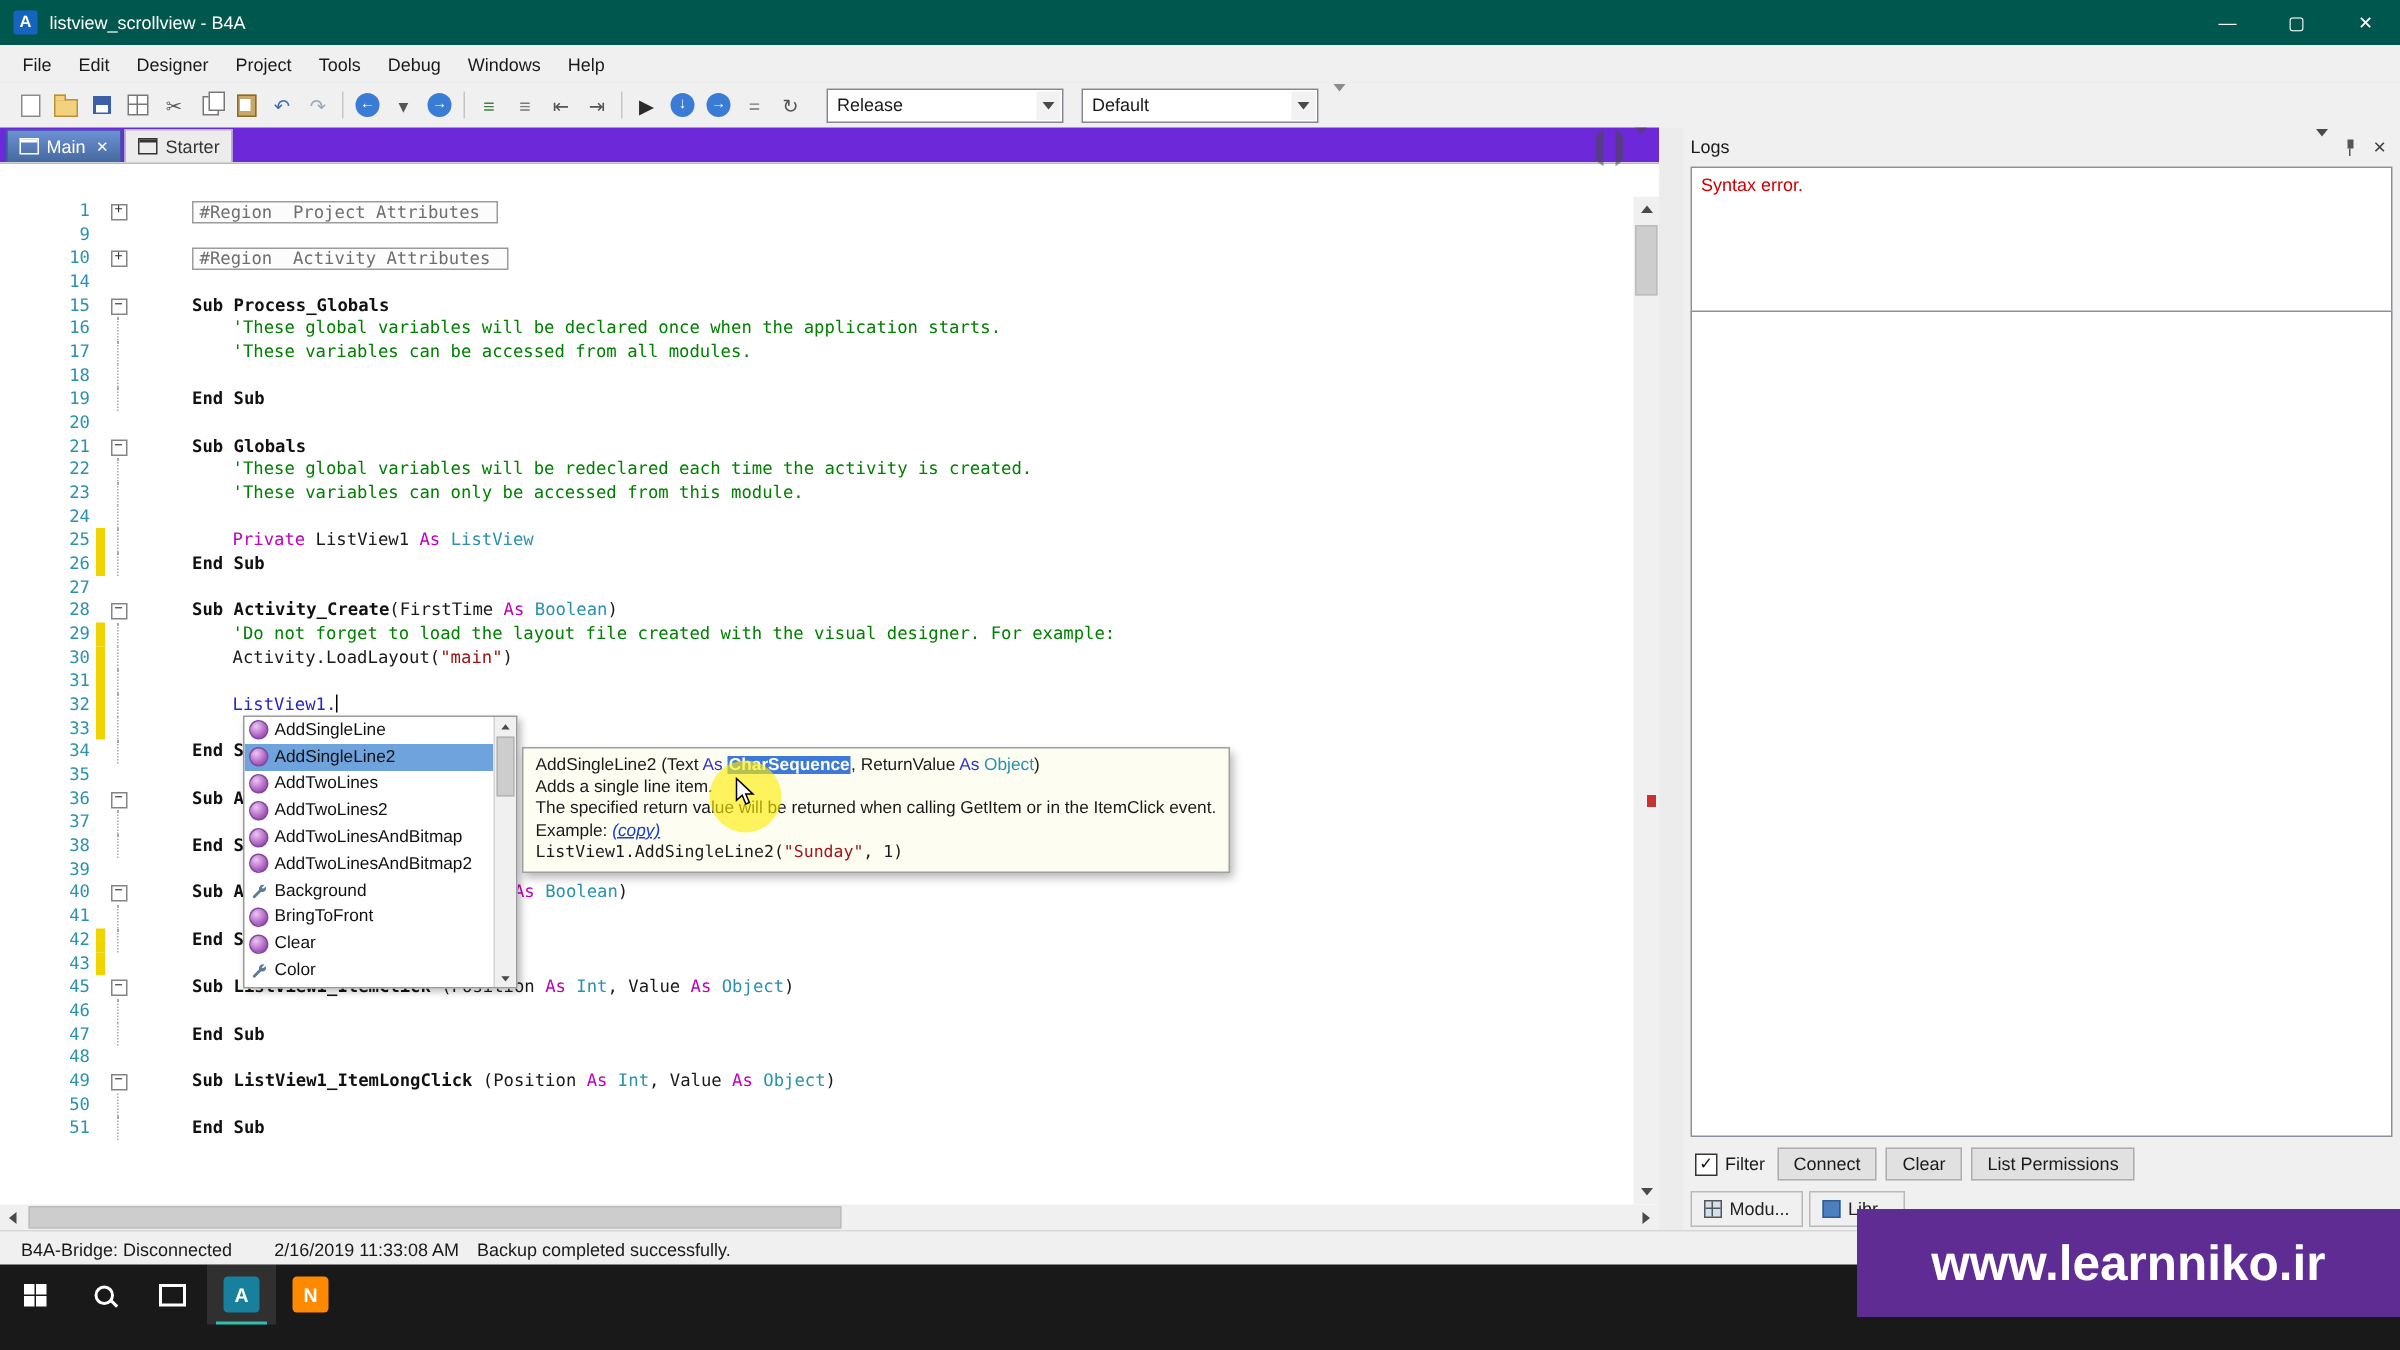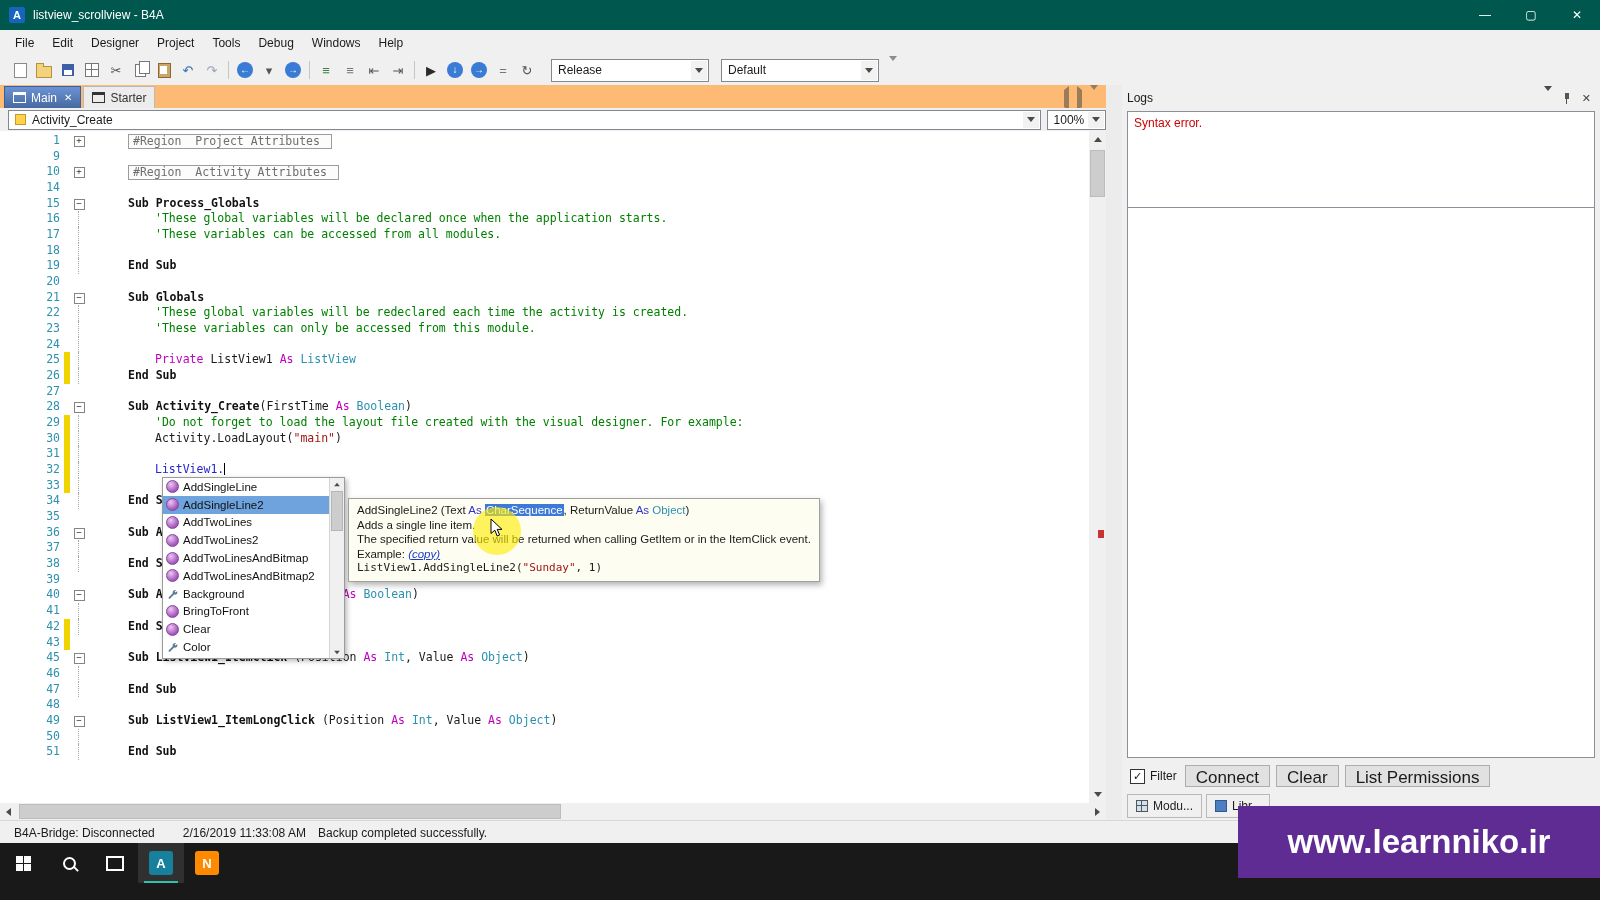--- a/index.html
+++ b/index.html
@@ -44,21 +44,21 @@
   .tri-up{width:0;height:0;border-left:4px solid transparent;border-right:4px solid transparent;border-bottom:5px solid #4a4a4a;}
   .tri-left{width:0;height:0;border-top:4px solid transparent;border-bottom:4px solid transparent;border-right:5px solid #4a4a4a;}
   .tri-right{width:0;height:0;border-top:4px solid transparent;border-bottom:4px solid transparent;border-left:5px solid #4a4a4a;}
   .combo.release{width:150px;margin-left:12px;}
   .combo.default{width:150px;margin-left:12px;}
   .tb-overflow{margin-left:10px;}
   
   .main{position:absolute;top:85px;left:0;right:0;bottom:80px;background:#f0f0f0;}
   .editor-col{position:absolute;left:0;top:0;width:1106px;bottom:0;background:#fff;}
   
-  .tabbar{position:absolute;top:0;left:0;right:0;height:23px;background:#fdba74;display:flex;
+  .tabbar{position:absolute;top:0;left:0;right:0;height:23px;background:#6d28d9;display:flex;
     align-items:flex-end;padding-left:4px;border-bottom:1px solid #d0d0d0;}
   .tab{height:21px;display:flex;align-items:center;gap:5px;padding:0 8px;font-size:12px;margin-right:2px;
     background:#ececec;border:1px solid #b9b9b9;border-bottom:none;color:#333;}
   .tab.active{background:linear-gradient(#6c92d4,#46699f);color:#fff;border-color:#3a5d9e;}
   .tab-icon{width:11px;height:9px;border:1px solid currentColor;display:inline-block;position:relative;}
   .tab-icon::before{content:"";position:absolute;left:0;right:0;top:0;height:2px;background:currentColor;}
   .tab-close{font-size:10px;margin-left:2px;}
   .tab-scroll{margin-left:auto;display:flex;align-items:center;gap:8px;padding-right:8px;opacity:.55;}
   
   .modulebar{position:absolute;top:23px;left:0;right:0;height:23px;background:#f0f0f0;display:flex;
@@ -108,21 +108,21 @@
   .ac-scroll{width:14px;background:#f0f0f0;border-left:1px solid #d5d5d5;position:relative;flex:none;}
   .ac-btn{position:absolute;left:0;right:0;height:12px;display:flex;align-items:center;justify-content:center;}
   .ac-btn.up{top:0}.ac-btn.down{bottom:0}
   .ac-btn .tri-down,.ac-btn .tri-up{transform:scale(.7)}
   .ac-thumb{position:absolute;left:1px;right:1px;top:13px;height:38px;background:#cdcdcd;border:1px solid #b5b5b5;}
   
   .tooltip{position:absolute;left:348px;top:367px;background:#fdfdf2;border:1px solid #a0a0a0;
     box-shadow:2px 3px 6px rgba(0,0,0,.3);padding:4px 8px 5px;font-size:11.5px;line-height:14.6px;
     color:#1a1a1a;z-index:25;white-space:nowrap;}
   .tooltip span{white-space:pre;}
-  .tt-hl{background:#3d79d8;color:#fff;padding:0 1px;}
+  .tt-hl{background:#3d79d8;color:#fff;padding:0 1px;font-weight:bold;}
   .tt-kw{color:#3333cc;}
   .tt-type{color:#2b91af;}
   .tt-link{color:#1a3ccc;font-style:italic;text-decoration:underline;}
   .tt-str{color:#a31515;}
   .tt-code{font-family:"DejaVu Sans Mono",monospace;font-size:11px;}
   
   .cursor-hl{position:absolute;left:473px;top:376px;width:48px;height:48px;border-radius:50%;
     background:rgba(255,238,0,.62);z-index:30;}
   .mouse-cursor{position:absolute;left:490px;top:387px;z-index:31;}
   
@@ -136,21 +136,21 @@
   .pin-icon::before{content:"";position:absolute;left:3px;top:0;width:4px;height:6px;background:#555;}
   .pin-icon::after{content:"";position:absolute;left:4.5px;top:6px;width:1px;height:5px;background:#555;}
   .close-glyph{font-size:11px;}
   .logs-box1{position:absolute;top:26px;left:5px;right:5px;height:92px;background:#fff;border:1px solid #8b8f98;
     font-size:12px;color:#cc0000;padding:4px 6px;}
   .logs-box2{position:absolute;top:122px;left:5px;right:5px;bottom:62px;background:#fff;border:1px solid #8b8f98;}
   .logs-controls{position:absolute;left:8px;right:5px;bottom:33px;height:22px;display:flex;align-items:center;gap:8px;}
   .chk{width:13px;height:13px;background:#fff;border:1px solid #333;display:flex;align-items:center;
     justify-content:center;font-size:11px;color:#111;line-height:1;}
   .chk-label{font-size:12px;color:#1a1a1a;margin-left:-3px;}
-  .win-btn{font-family:"Liberation Sans",sans-serif;font-size:17px;color:#1a1a1a;background:#e1e1e1;
+  .win-btn{font-family:"Liberation Sans",sans-serif;font-size:12px;color:#1a1a1a;background:#e1e1e1;
     border:1px solid #adadad;padding:2px 10px;height:22px;}
   .logs-tabs{position:absolute;left:5px;bottom:2px;height:24px;display:flex;gap:4px;}
   .panel-tab{display:flex;align-items:center;gap:5px;padding:0 8px;background:#f0f0f0;border:1px solid #b9b9b9;
     font-size:12px;color:#222;}
   .pt-icon{width:10px;height:10px;border:1px solid #555;
     background:linear-gradient(#555,#555) 0 4px/10px 1px no-repeat,linear-gradient(#555,#555) 4px 0/1px 10px no-repeat,#cfe0f0;}
   .pt-icon.lib{background:#4d7fc0;border-color:#2d5a94;}
   
   .statusbar{position:absolute;left:0;right:0;top:820px;height:23px;background:#f0f0f0;border-top:1px solid #d7d7d7;
     display:flex;align-items:center;font-size:12px;color:#1a1a1a;}
@@ -300,35 +300,20 @@
               <span class="tab-label">Starter</span>
             </div>
           </div>
         <div class="tab-scroll">
           <span><span class="tri-left"></span></span>
           <span><span class="tri-right"></span></span>
           <span><span class="tri-down"></span></span>
         </div>
       </div>
 
-      <div class="modulebar">
-        <div class="combo module">
-          <span class="member-icon"></span>
-          <span>Activity_Create</span>
-          <span class="caret-box">
-              <span class="tri-down"></span>
-            </span>
-        </div>
-        <div class="combo zoom">
-          <span>100%</span>
-          <span class="caret-box">
-              <span class="tri-down"></span>
-            </span>
-        </div>
-      </div>
 
       <div class="code-wrap">
         <div>
             <div class="code-line"><div class="ln">1</div><div class="marker"></div><div class="fold"><div class="fold-box">+</div></div><div class="code-text"><span class="region-box">#Region  Project Attributes </span></div></div>
             <div class="code-line"><div class="ln">9</div><div class="marker"></div><div class="fold"></div><div class="code-text"></div></div>
             <div class="code-line"><div class="ln">10</div><div class="marker"></div><div class="fold"><div class="fold-box">+</div></div><div class="code-text"><span class="region-box">#Region  Activity Attributes </span></div></div>
             <div class="code-line"><div class="ln">14</div><div class="marker"></div><div class="fold"></div><div class="code-text"></div></div>
             <div class="code-line"><div class="ln">15</div><div class="marker"></div><div class="fold"><div class="fold-box">−</div></div><div class="code-text"><span class="c-b">Sub Process_Globals</span></div></div>
             <div class="code-line"><div class="ln">16</div><div class="marker"></div><div class="fold guide"></div><div class="code-text" style="padding-left: 27px;"><span class="c-c">'These global variables will be declared once when the application starts.</span></div></div>
             <div class="code-line"><div class="ln">17</div><div class="marker"></div><div class="fold guide"></div><div class="code-text" style="padding-left: 27px;"><span class="c-c">'These variables can be accessed from all modules.</span></div></div>

